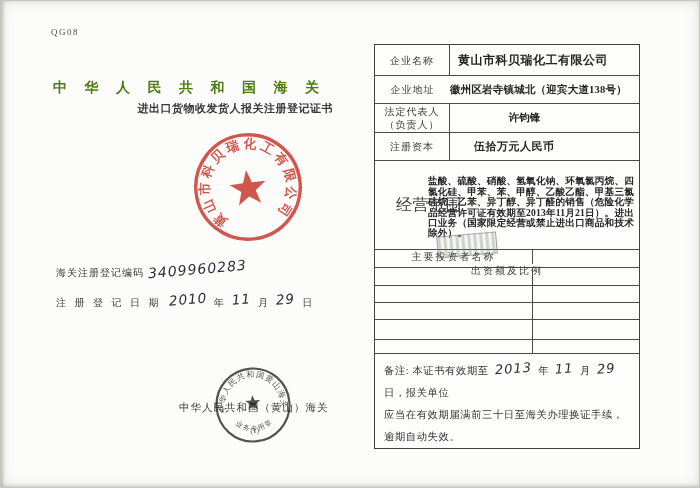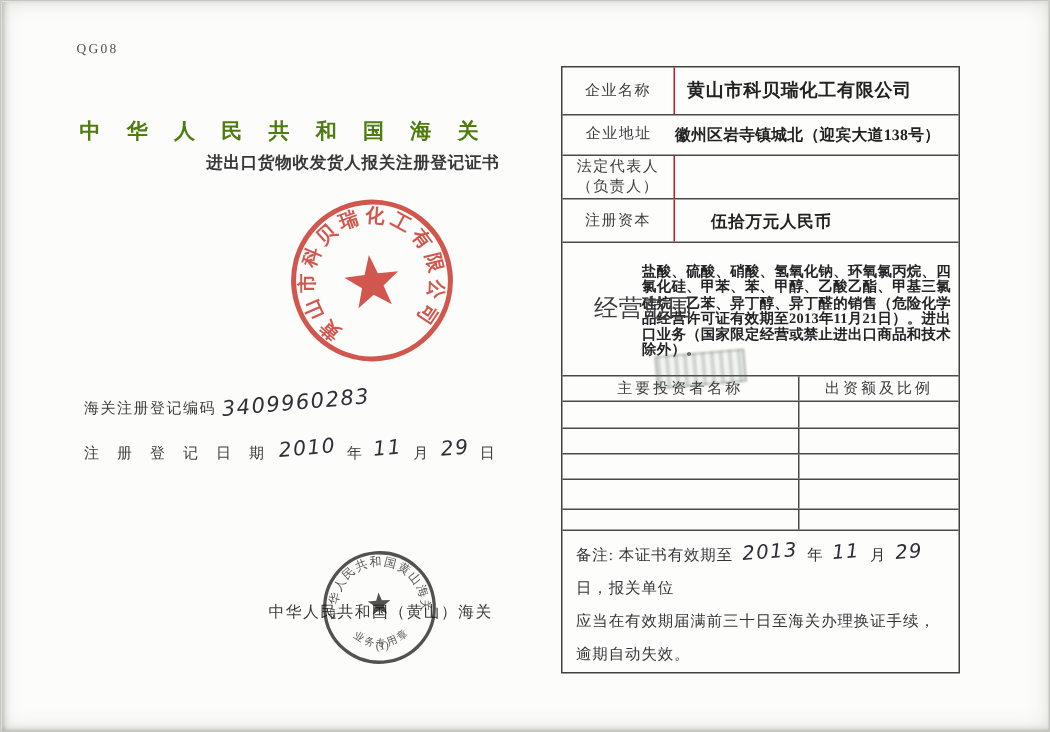--- a/index.html
+++ b/index.html
@@ -15,21 +15,21 @@
   .form-code{position:absolute;left:50px;top:26px;font-size:9px;letter-spacing:1.5px;color:#4c4c50;}
   .title{position:absolute;left:52px;top:78px;width:272px;text-align:center;font-size:14px;font-weight:600;letter-spacing:7px;color:#4d7c0f;white-space:nowrap;}
   .subtitle{position:absolute;left:44px;top:100px;width:288px;text-align:right;font-size:11px;font-weight:600;letter-spacing:.5px;color:#38383a;white-space:nowrap;}
 
   .red-stamp{position:absolute;left:190px;top:129px;width:114px;height:114px;transform:rotate(-7deg);opacity:.85;mix-blend-mode:multiply;}
   .black-seal{position:absolute;left:212px;top:364px;width:80px;height:80px;transform:rotate(-4deg);opacity:.82;mix-blend-mode:multiply;}
 
   .reg-line{position:absolute;left:55px;white-space:nowrap;}
   .reg-code-line{top:261px;}
   .reg-date-line{top:291px;}
-  .printed{font-size:10px;letter-spacing:1px;color:#3c3c3e;font-family:Liberation Mono, monospace;}
+  .printed{font-size:10px;letter-spacing:1px;color:#3c3c3e;}
   .printed.spaced{letter-spacing:3px;}
   .hand{display:inline-block;font-family:"DejaVu Sans",sans-serif;font-style:italic;font-size:13.5px;color:#2e2e36;transform:rotate(-5deg) translateY(-2px);letter-spacing:1px;}
   .reg-code-line .hand{font-size:14px;margin-left:4px;}
   .reg-date-line .hand{margin:0 3px;}
   .issuer-line{position:absolute;left:178px;top:400px;font-size:10.5px;letter-spacing:1px;color:#3a3a3c;white-space:nowrap;}
 
   .cert-table{
     position:absolute;left:373px;top:43px;width:266px;height:405px;
     border:1.5px solid #41413f;box-sizing:border-box;display:flex;flex-direction:column;
     background:rgba(255,255,255,.35);
@@ -48,21 +48,21 @@
   .scope-row{display:block;}
   .scope-label{position:absolute;left:21px;top:50%;transform:translateY(-50%);font-size:16px;letter-spacing:.5px;color:#3c3c3e;white-space:nowrap;}
   .scope-text{margin:15px 4px 0 53px;width:206px;font-size:9.6px;font-weight:bold;line-height:10.4px;color:#242426;letter-spacing:.2px;text-align:justify;}
   .scope-stamp{position:absolute;left:62px;top:73px;width:58px;height:20px;border:1px solid rgba(96,112,92,.5);
     transform:rotate(-5deg);filter:blur(.7px);
     background:repeating-linear-gradient(90deg, rgba(96,112,92,.30) 0 3px, rgba(96,112,92,.05) 3px 6px);}
 
   .inv-header .cell, .inv-empty .cell{box-sizing:border-box;}
   .inv-name-col{width:158px;border-right:1px solid #4a4a48;display:flex;align-items:center;justify-content:center;}
   .inv-amt-col{flex:1;display:flex;align-items:center;justify-content:center;}
-  .inv-header{font-size:10px;letter-spacing:2px;color:#3c3c3e;}
+  .inv-header{font-size:10px;letter-spacing:2px;color:#3c3c3e;flex-direction:column;}
 
   .remark{display:block;padding:5px 8px 0 9px;font-size:10.3px;letter-spacing:.6px;color:#343436;line-height:22px;}
   .remark .hand{font-size:13px;margin:0 3px;transform:rotate(-4deg) translateY(-1px);}
 </style>
 </head>
 <body>
 
 <div class="page">
 
   <div class="form-code">QG08</div>
@@ -117,20 +117,21 @@
     <div class="trow" style="height:30px;">
       <div class="tlabel noline">企业地址</div>
       <div class="tvalue v-addr">徽州区岩寺镇城北（迎宾大道138号）</div>
     </div>
 
     <div class="trow" style="height:31px;">
       <div class="tlabel">
         <span>法定代表人</span>
         <span>（负责人）</span>
       </div>
+      <div class="tvalue v-rep">许钧锋</div>
     </div>
 
     <div class="trow" style="height:31px;">
       <div class="tlabel">注册资本</div>
       <div class="tvalue v-cap">伍拾万元人民币</div>
     </div>
 
     <div class="trow scope-row" style="height:96px;">
       <div class="scope-label">经营范围</div>
       <div class="scope-text">盐酸、硫酸、硝酸、氢氧化钠、环氧氯丙烷、四氯化硅、甲苯、苯、甲醇、乙酸乙酯、甲基三氯硅烷、乙苯、异丁醇、异丁醛的销售（危险化学品经营许可证有效期至2013年11月21日）。进出口业务（国家限定经营或禁止进出口商品和技术除外）。</div>

